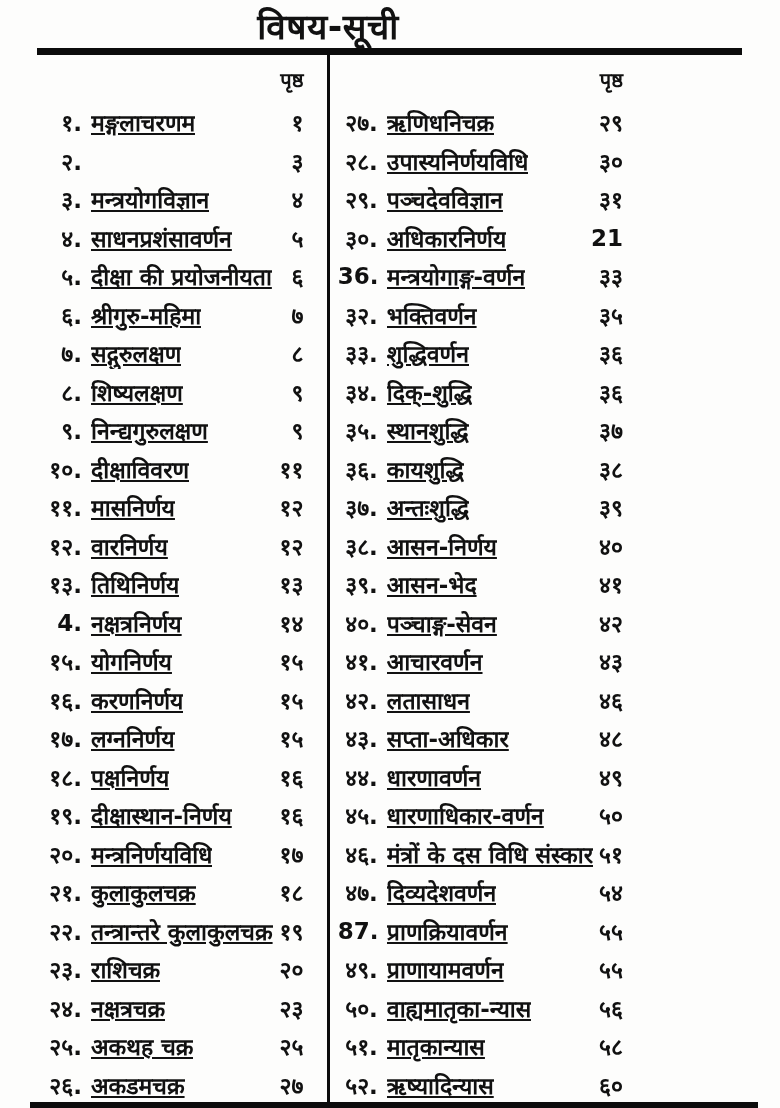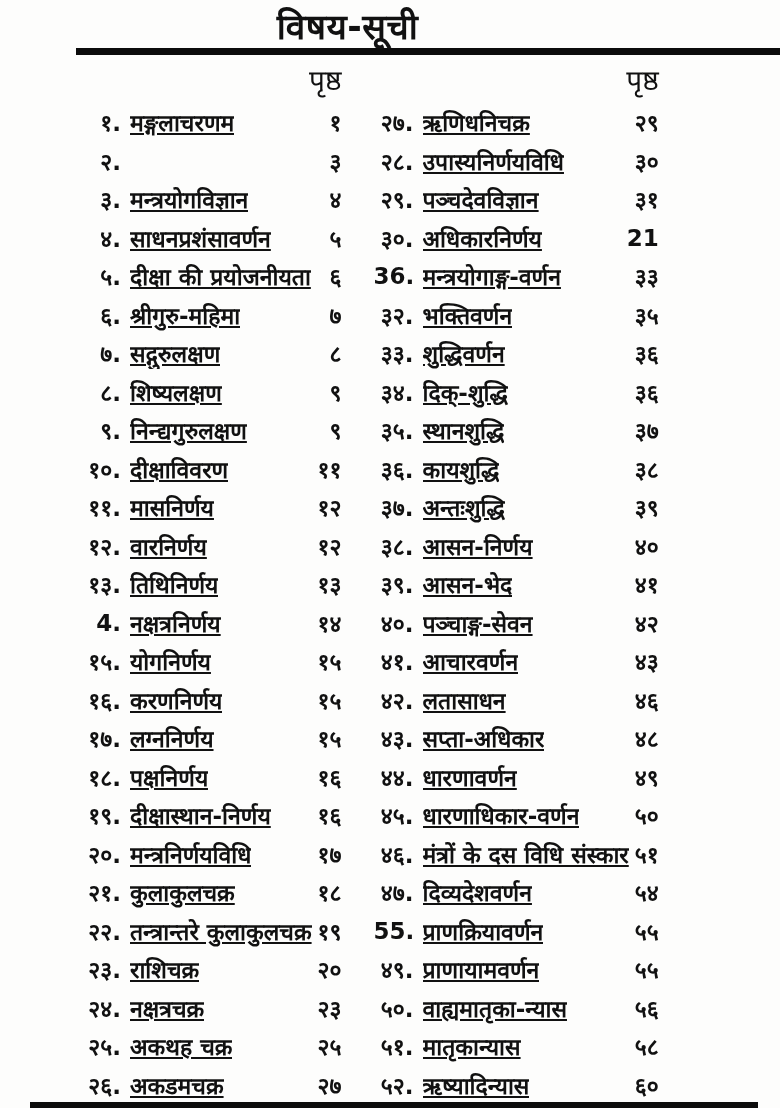--- a/index.html
+++ b/index.html
@@ -3,21 +3,21 @@
 <meta charset="utf-8">
 <style>
   * { box-sizing: border-box; margin: 0; padding: 0; }
   html, body {
     width: 780px; height: 1108px;
     background: #fdfdfc;
     font-family: "DejaVu Sans", "Liberation Sans", sans-serif;
     color: #111;
     overflow: hidden;
   }
-  .page { position: relative; width: 656px; height: 1108px; padding-left: 39px; }
+  .page { position: relative; width: 656px; height: 1108px; }
 
   .title {
     text-align: center;
     font-size: 35px;
     font-weight: 700;
     padding-top: 2px;
     height: 48px;
     letter-spacing: 0.5px;
   }
 
@@ -39,22 +39,22 @@
     width: 3px;
     background: #0c0c0c;
     height: 100%;
   }
 
   .col-header {
     height: 48px;
     display: flex;
     align-items: center;
     justify-content: flex-end;
-    font-size: 28px;
-    font-weight: 400;
+    font-size: 20px;
+    font-weight: 700;
   }
 
   .row {
     height: 38.5px;
     display: flex;
     align-items: center;
     font-size: 23px;
     font-weight: 700;
     white-space: nowrap;
   }
@@ -381,21 +381,21 @@
     <span class="entry-page">५१</span>
   </div>
 
   <div class="row">
     <span class="serial">४७.</span>
     <span class="entry-title">दिव्यदेशवर्णन</span>
     <span class="entry-page">५४</span>
   </div>
 
   <div class="row">
-    <span class="serial">55.</span>
+    <span class="serial">87.</span>
     <span class="entry-title">प्राणक्रियावर्णन</span>
     <span class="entry-page">५५</span>
   </div>
 
   <div class="row">
     <span class="serial">४९.</span>
     <span class="entry-title">प्राणायामवर्णन</span>
     <span class="entry-page">५५</span>
   </div>
 

